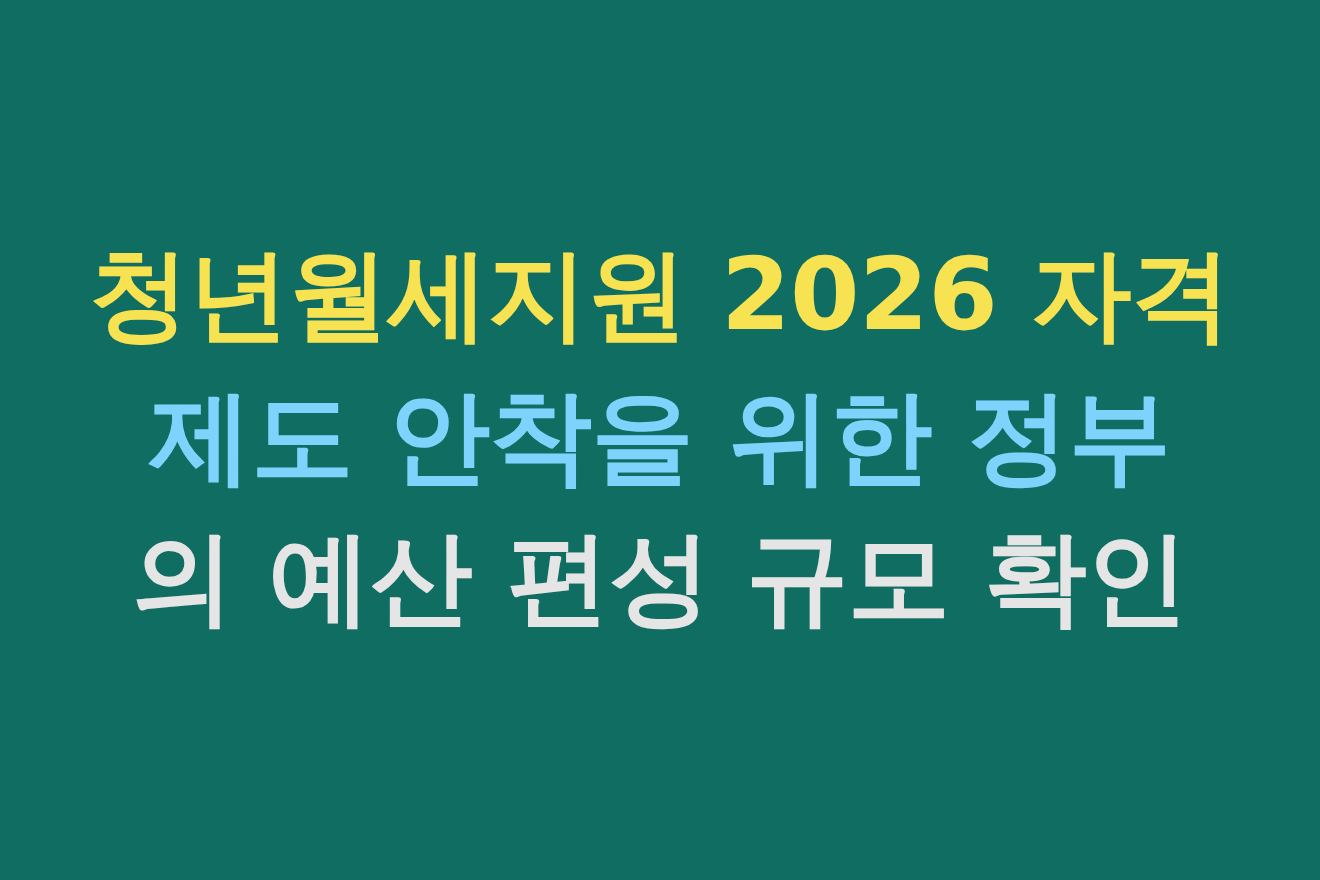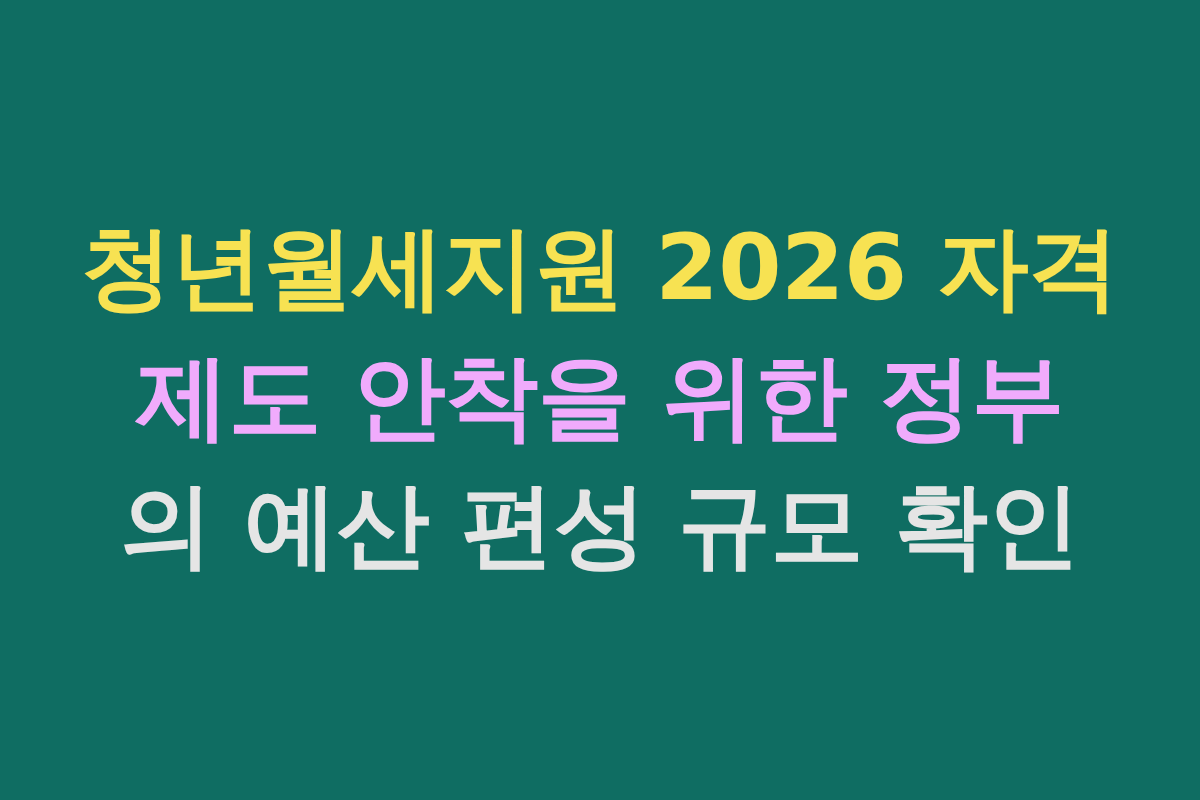--- a/index.html
+++ b/index.html
@@ -59,19 +59,19 @@
 </style>
 </head>
 <body style="background-color: rgb(15, 109, 98);">
 
 <div id="banner" style="background-color: rgb(15, 109, 98);">
 
   <div id="headline-block">
 
     <span class="headline-line l1" style="color: rgb(247, 226, 82); font-size: 91px;">청년월세지원 2026 자격</span>
 
-    <span class="headline-line l2" style="color: #f0abfc;">제도 안착을 위한 정부</span>
+    <span class="headline-line l2" style="color: #7dd3fc;">제도 안착을 위한 정부</span>
 
     <span class="headline-line l3" style="color: #e5e5e5;">의 예산 편성 규모 확인</span>
 
   </div>
 
 </div>
 
 </body></html>

